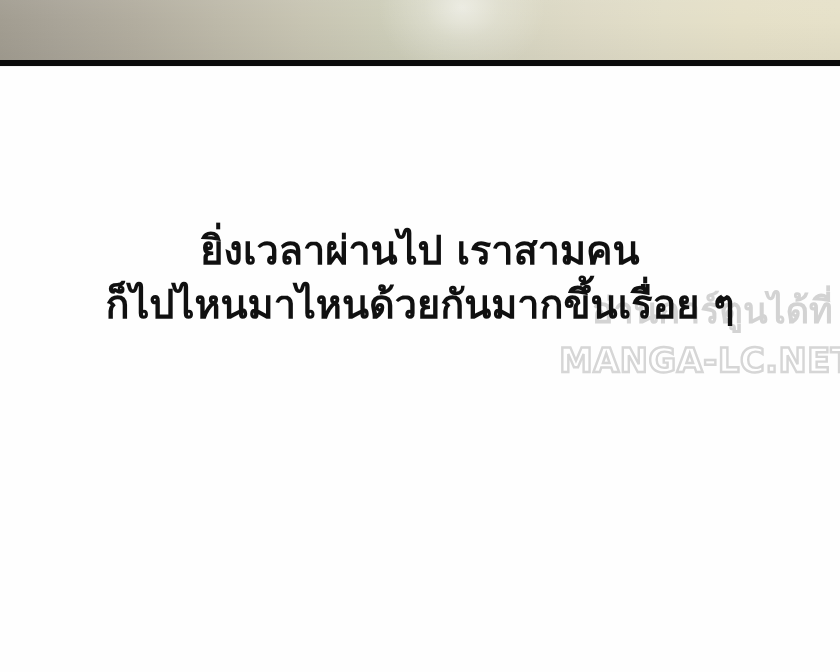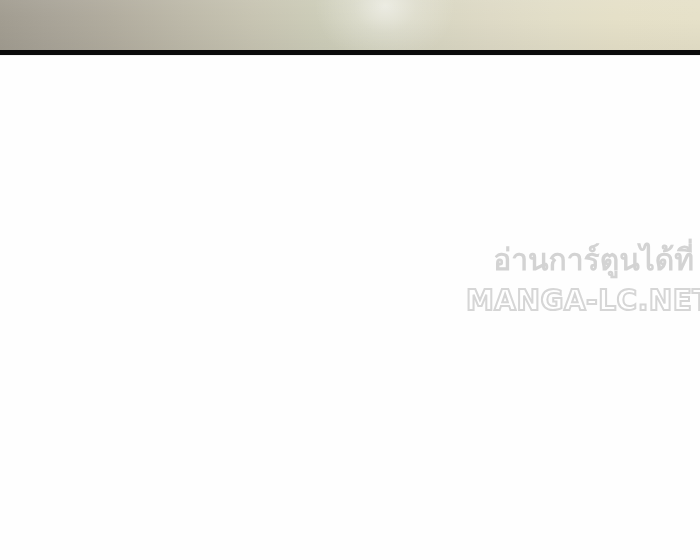--- a/index.html
+++ b/index.html
@@ -168,14 +168,18 @@
   <div id="panel-border"></div>
   <div id="panel-border-soft"></div>
 
   <div id="body-area"></div>
 
   <div id="watermark">
     <span class="wm-thai">อ่านการ์ตูนได้ที่</span>
     <span class="wm-site">MANGA-LC.NET</span>
   </div>
 
+  <div id="narration">
+    <span class="line line-1">ยิ่งเวลาผ่านไป เราสามคน</span>
+    <span class="line line-2">ก็ไปไหนมาไหนด้วยกันมากขึ้นเรื่อย ๆ</span>
+  </div>
 
 </div>
 
 </body></html>

